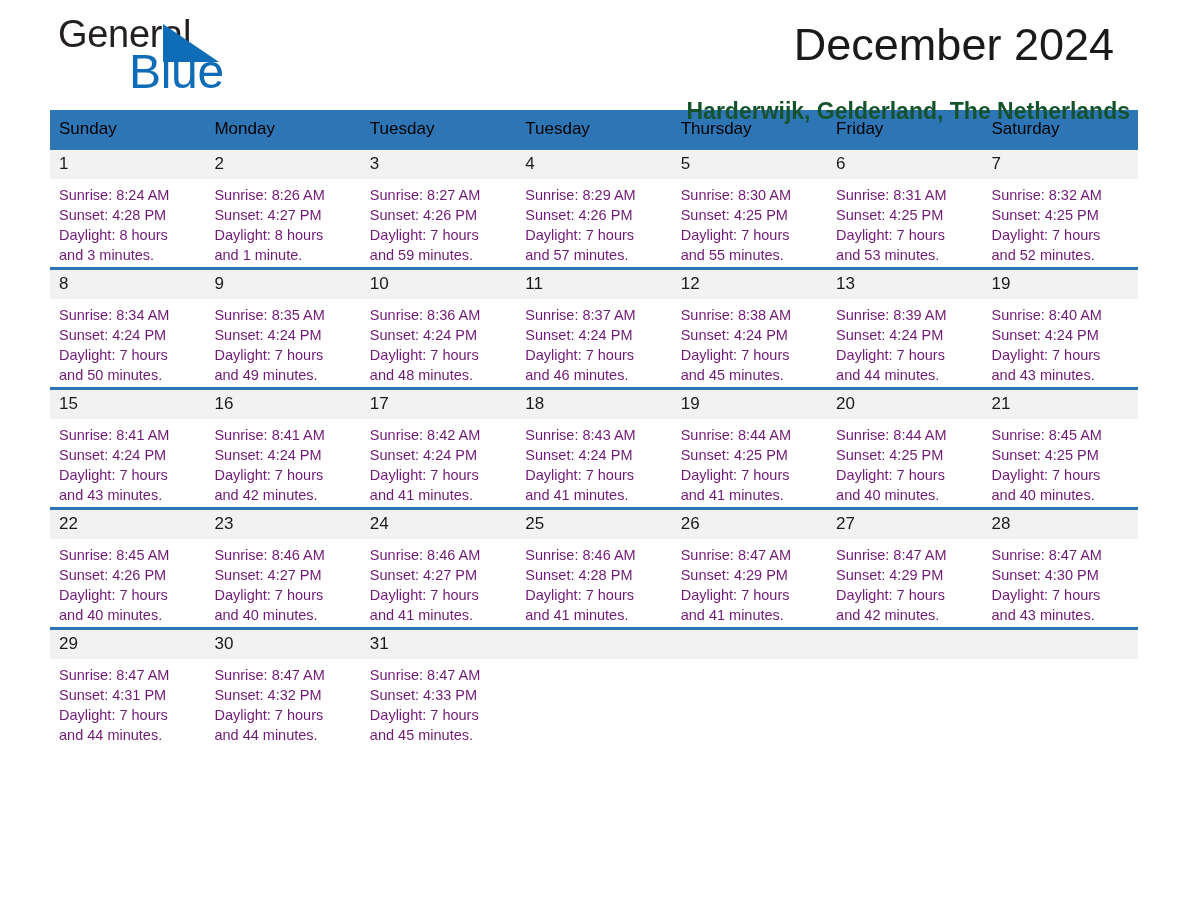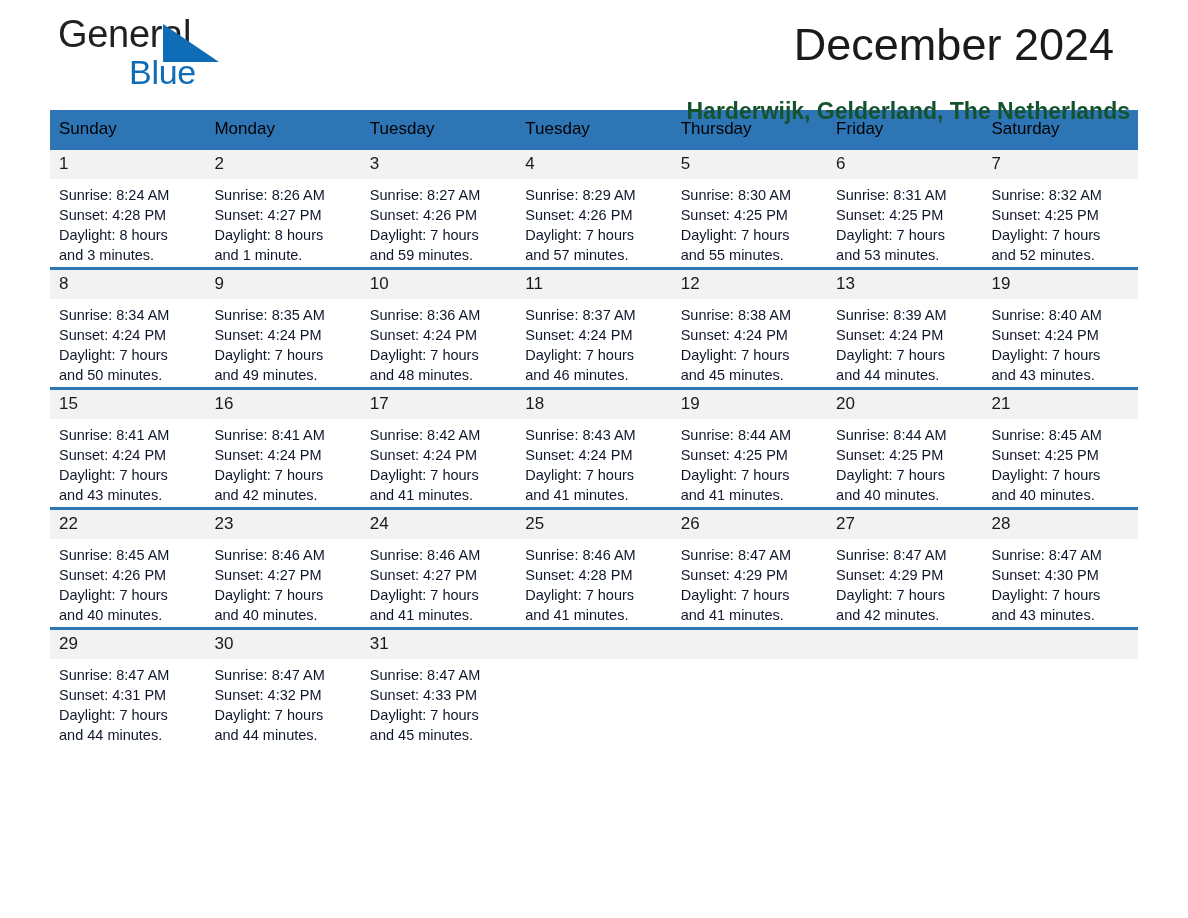--- a/index.html
+++ b/index.html
@@ -50,21 +50,21 @@
     top: 12px;
     width: 0;
     height: 0;
     border-top: 0 solid transparent;
   }
   .logo-tri svg { display: block; }
   .logo-line2 {
     position: absolute;
     left: 71px;
     top: 38px;
-    font-size: 34px;
+    font-size: 48px;
     letter-spacing: -0.3px;
     color: #0f6cb6;
     line-height: 44px;
     white-space: nowrap;
   }
   .title-block {
     position: absolute;
     right: 8px;
     top: 0;
     text-align: right;
@@ -119,21 +119,21 @@
     font-size: 17px;
     line-height: 20px;
     color: #1a1a1a;
     height: 29px;
     box-sizing: border-box;
   }
   .cell-body {
     padding: 6px 8px 0 9px;
     font-size: 14.5px;
     line-height: 20px;
-    color: #0f172a;
+    color: #701a75;
   }
   .cell-body div { white-space: nowrap; }
   .cell.blank .daynum-bar { background: #f2f2f2; }
   .cell.blank .cell-body { visibility: hidden; }
 </style>
 </head>
 <body>
 
 <div class="page">
 

